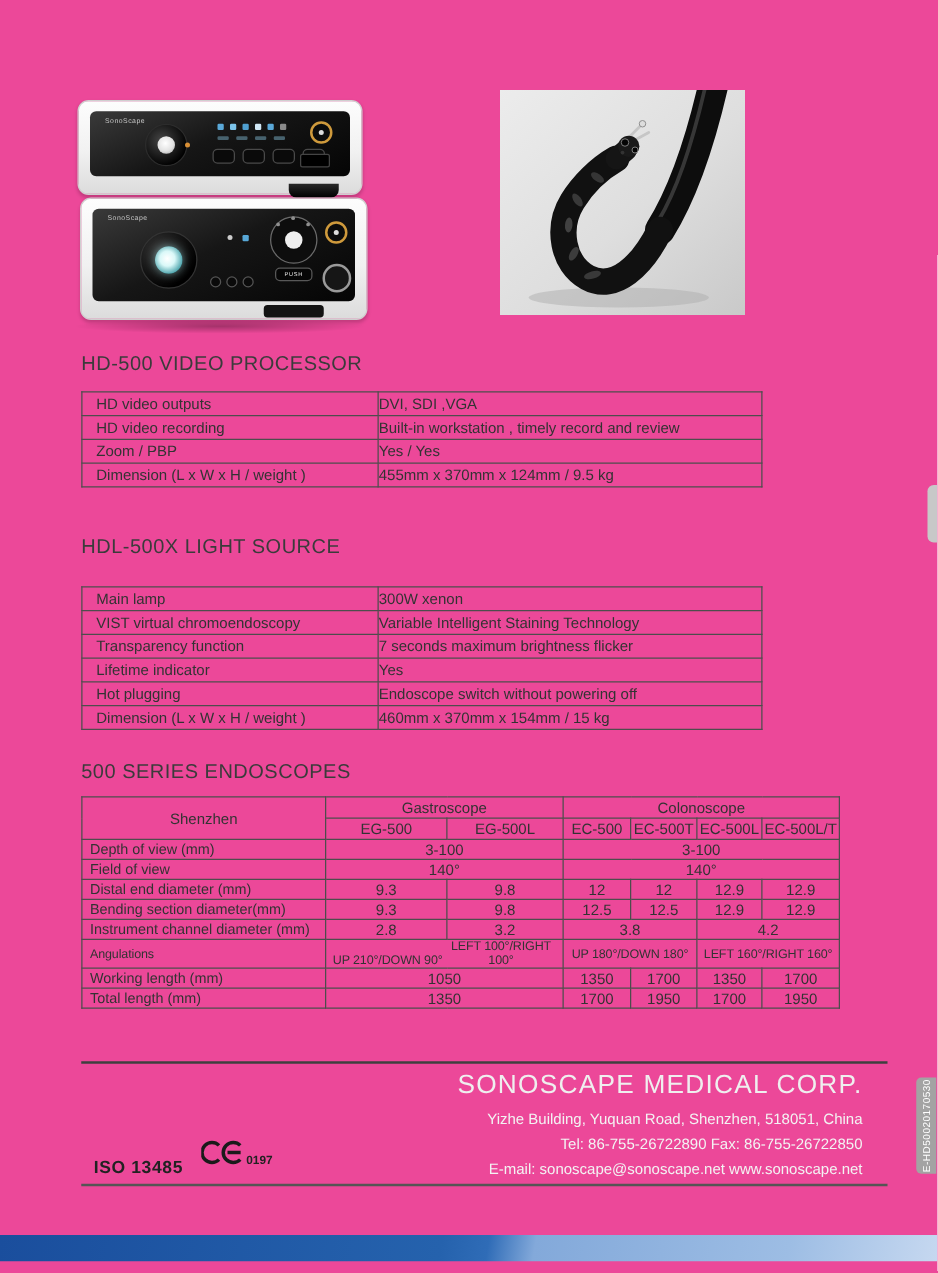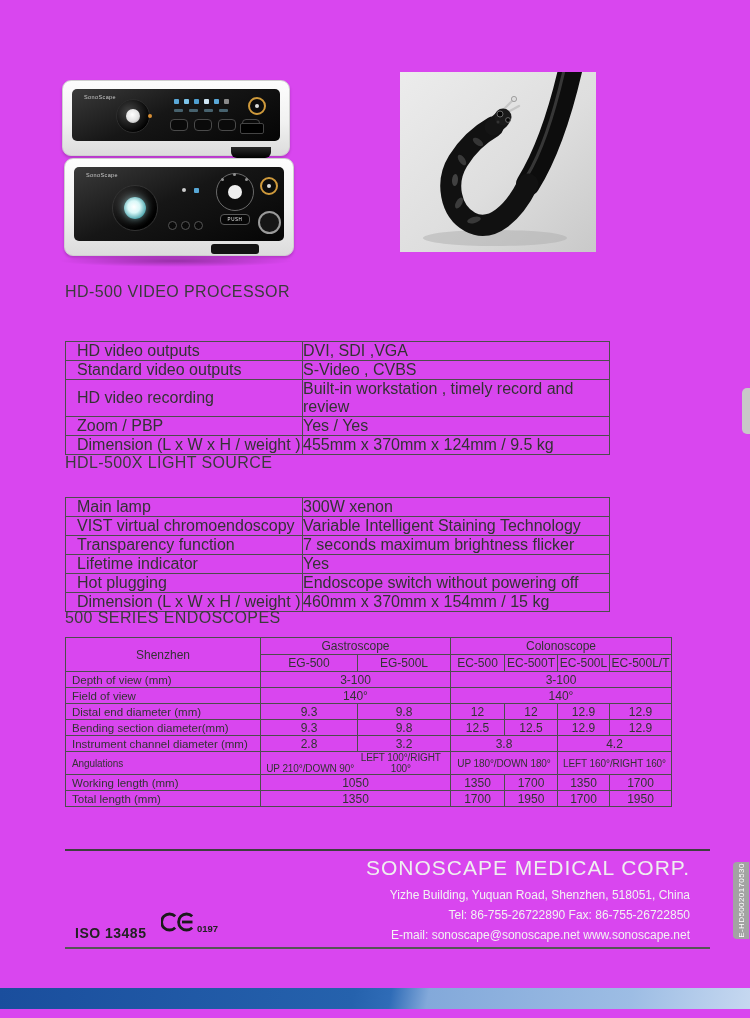--- a/index.html
+++ b/index.html
@@ -1,16 +1,16 @@
 <!DOCTYPE html>
 <html><head>
 <meta charset="utf-8">
 <style>
   html,body{margin:0;padding:0;background:#fff;}
-  .page{position:relative;width:750px;height:1018px;background:#d946ef;overflow:hidden;
+  .page{position:relative;width:750px;height:1018px;background:#ec4899;overflow:hidden;
         font-family:"Liberation Sans",sans-serif;color:#333;}
 
   
   .hero-left{position:absolute;left:58px;top:76px;width:236px;height:186px;}
   .device{position:absolute;background:linear-gradient(180deg,#fdfdfd 0%,#f1f1f1 55%,#dcdcdc 100%);
           border:1px solid #cfcfcf;border-radius:9px;box-shadow:0 2px 3px rgba(0,0,0,.18);}
   .device-top{left:4px;top:4px;width:226px;height:74px;}
   .device-bot{left:6px;top:82px;width:228px;height:96px;}
   .panel{position:absolute;background:linear-gradient(155deg,#3a3a3a 0%,#161616 45%,#050505 100%);
          border-radius:5px;}
@@ -56,21 +56,21 @@
   .stack-shadow{position:absolute;left:0px;top:179px;width:236px;height:12px;
                 background:radial-gradient(ellipse at center,rgba(0,0,0,.30) 0%,rgba(0,0,0,0) 70%);}
   .hero-right{position:absolute;left:400px;top:72px;width:196px;height:180px;}
 
   
   .sec-title{position:absolute;left:65px;margin:0;font-size:16px;font-weight:400;color:#3b3b3b;
              letter-spacing:.4px;}
 
   
   table{border-collapse:collapse;table-layout:fixed;}
-  .spec{position:absolute;left:65px;width:531px;font-size:16px;color:#333;margin-top:28px;}
+  .spec{position:absolute;left:65px;width:531px;font-size:12px;color:#333;}
   .spec td{border:1px solid #4d4d4d;height:18px;padding:0;vertical-align:middle;}
   .spec td.k{width:225px;padding-left:11px;}
   .spec td.v{width:306px;}
 
   
   .endo{position:absolute;left:65px;top:637px;width:607px;font-size:12px;color:#333;}
   .endo th,.endo td{border:1px solid #4d4d4d;padding:0;font-weight:400;vertical-align:middle;}
   .endo th{height:16px;text-align:center;}
   .endo td{height:15px;text-align:center;}
   .endo td.k{text-align:left;padding-left:6px;font-size:11.5px;}
@@ -195,39 +195,35 @@
   </div>
 
   <h2 class="sec-title" style="top:283px;">HD-500 VIDEO PROCESSOR</h2>
   <table class="spec" style="top:313px;">
     <tbody>
       <tr>
           <td class="k">HD video outputs</td>
           <td class="v">DVI, SDI ,VGA</td>
         </tr>
       <tr>
-          <td class="k">Standard video outputs</td>
-          <td class="v">S-Video , CVBS</td>
-        </tr>
-      <tr>
           <td class="k">HD video recording</td>
           <td class="v">Built-in workstation , timely record and review</td>
         </tr>
       <tr>
           <td class="k">Zoom / PBP</td>
           <td class="v">Yes / Yes</td>
         </tr>
       <tr>
           <td class="k">Dimension (L x W x H / weight )</td>
           <td class="v">455mm x 370mm x 124mm / 9.5 kg</td>
         </tr>
     </tbody>
   </table>
 
-  <h2 class="sec-title" style="top:454px;">HDL-500X LIGHT SOURCE</h2>
+  <h2 class="sec-title" style="top:429px;">HDL-500X LIGHT SOURCE</h2>
   <table class="spec" style="top:469px;">
     <tbody>
       <tr>
           <td class="k">Main lamp</td>
           <td class="v">300W xenon</td>
         </tr>
       <tr>
           <td class="k">VIST virtual chromoendoscopy</td>
           <td class="v">Variable Intelligent Staining Technology</td>
         </tr>

